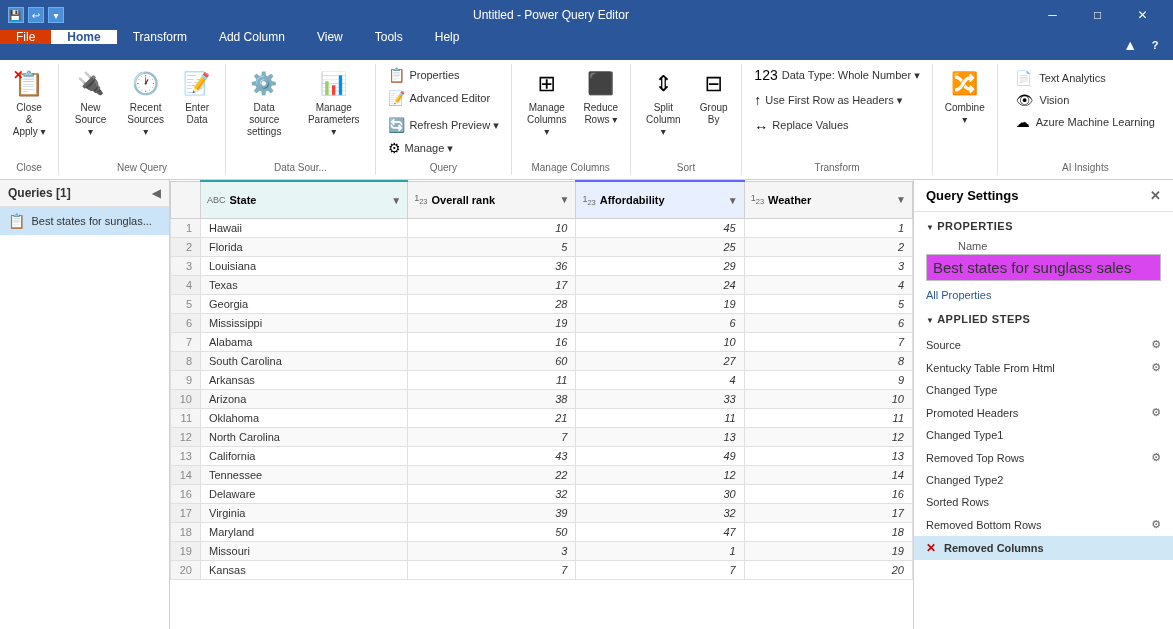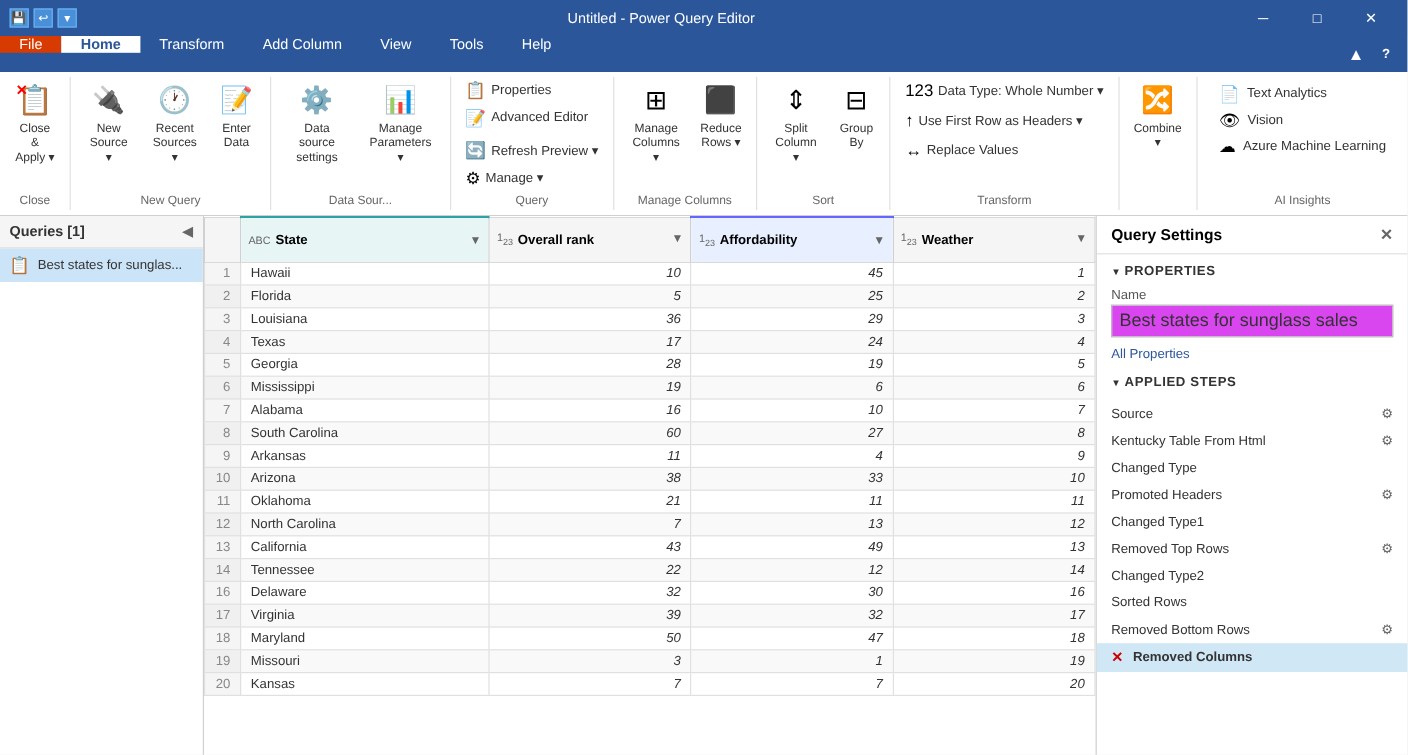--- a/index.html
+++ b/index.html
@@ -68,21 +68,21 @@
     tr:nth-child(even) td { background: #f9f9f9; }
     tr:nth-child(even) td.idx { background: #f0f0f0; }
 
     
     .settings-panel { width: 260px; background: white; border-left: 1px solid #d0d0d0; display: flex; flex-direction: column; }
     .settings-header { display: flex; align-items: center; justify-content: space-between; padding: 8px 12px; font-size: 13px; font-weight: 600; border-bottom: 1px solid #e0e0e0; }
     .settings-close { cursor: pointer; color: #666; }
     .section-title { font-size: 11px; font-weight: 700; color: #333; padding: 8px 12px 4px; text-transform: uppercase; letter-spacing: 0.5px; }
     .section-title::before { content: '▼ '; font-size: 8px; }
     .prop-row { padding: 4px 12px; }
-    .prop-label { font-size: 11px; color: #555; margin-bottom: 2px; }
+    .prop-label { font-size: 11px; color: #555; margin-bottom: 2px; margin-left: 32px; }
     .prop-input { width: 100%; border: 1px solid #c0c0c0; padding: 4px 6px; font-size: 15px; color: #333; background: #d946ef; }
     .all-props-link { color: #2b579a; font-size: 11px; padding: 4px 12px; cursor: pointer; text-decoration: none; display: block; }
     .applied-steps-list { padding: 4px 0; flex: 1; }
     .step-item { display: flex; align-items: center; padding: 5px 12px; cursor: pointer; font-size: 11px; color: #333; justify-content: space-between; }
     .step-item.active { background: #d0e8f5; font-weight: 600; }
     .step-left { display: flex; align-items: center; gap: 4px; }
     .step-x { color: #cc0000; font-weight: bold; margin-right: 4px; font-size: 12px; }
     .step-gear { color: #666; font-size: 11px; cursor: pointer; }
 
     

